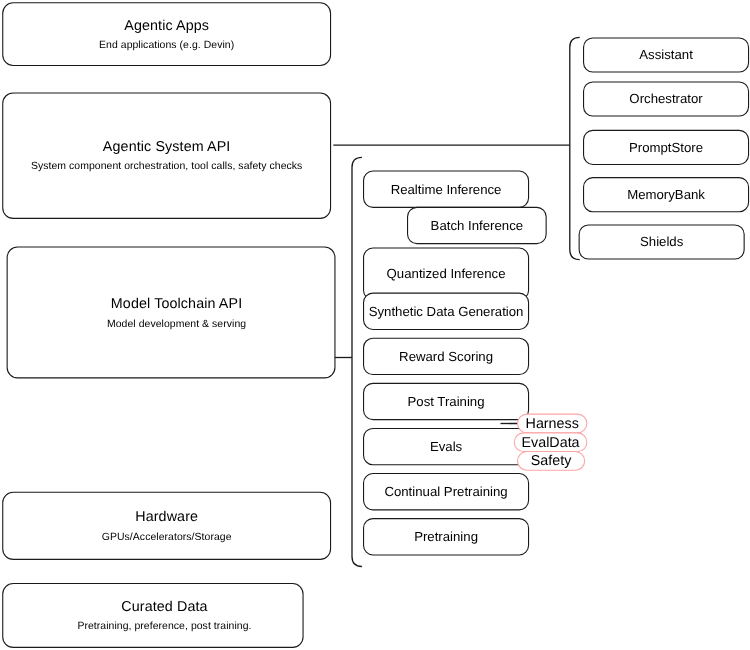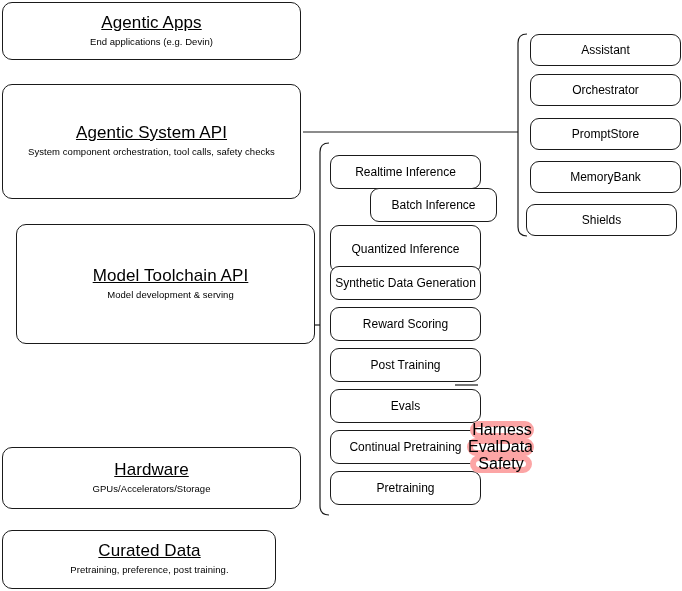--- a/index.html
+++ b/index.html
@@ -34,24 +34,23 @@
     display: flex;
     flex-direction: column;
     align-items: center;
     justify-content: center;
     text-align: center;
     z-index: 3;
   }
 
   
   .layer .title {
-    font-size: 17px;
+    font-size: 13px;
     line-height: 16px;
     letter-spacing: 0.1px;
-    text-decoration: underline;
   }
   .layer .subtitle {
     font-size: 9.5px;
     line-height: 13px;
     margin-top: 4px;
     letter-spacing: 0.05px;
   }
 
   
   .chip {
@@ -60,29 +59,28 @@
   .chip .title {
     font-size: 12px;
     line-height: 15px;
   }
 
   
   .pill {
     position: absolute;
     box-sizing: border-box;
     background: #ffffff;
-    border: 6px solid #fca5a5;
+    border: 1px solid #fca5a5;
     border-radius: 999px;
     display: flex;
     align-items: center;
     justify-content: center;
-    font-size: 16px;
+    font-size: 13px;
     line-height: 14px;
     z-index: 6;
-    margin-top: 45px;
   }
 
   
   #wires {
     position: absolute;
     left: 0;
     top: 0;
     width: 682px;
     height: 591px;
     z-index: 1;
@@ -116,21 +114,21 @@
   <div class="node layer" style="left:2px; top:2px; width:299px; height:58px;">
     <div class="title">Agentic Apps</div>
     <div class="subtitle">End applications (e.g. Devin)</div>
   </div>
 
   <div class="node layer" style="left:2px; top:84px; width:299px; height:115px;">
     <div class="title">Agentic System API</div>
     <div class="subtitle">System component orchestration, tool calls, safety checks</div>
   </div>
 
-  <div class="node layer" style="left:16px; top:224px; width:299px; height:120px;padding-left:10px;">
+  <div class="node layer" style="left:6px; top:224px; width:299px; height:120px;padding-left:10px;">
     <div class="title">Model Toolchain API</div>
     <div class="subtitle">Model development &amp; serving</div>
   </div>
 
 
   <div class="node layer" style="left:2px; top:447px; width:299px; height:62px;">
     <div class="title">Hardware</div>
     <div class="subtitle">GPUs/Accelerators/Storage</div>
   </div>
 

